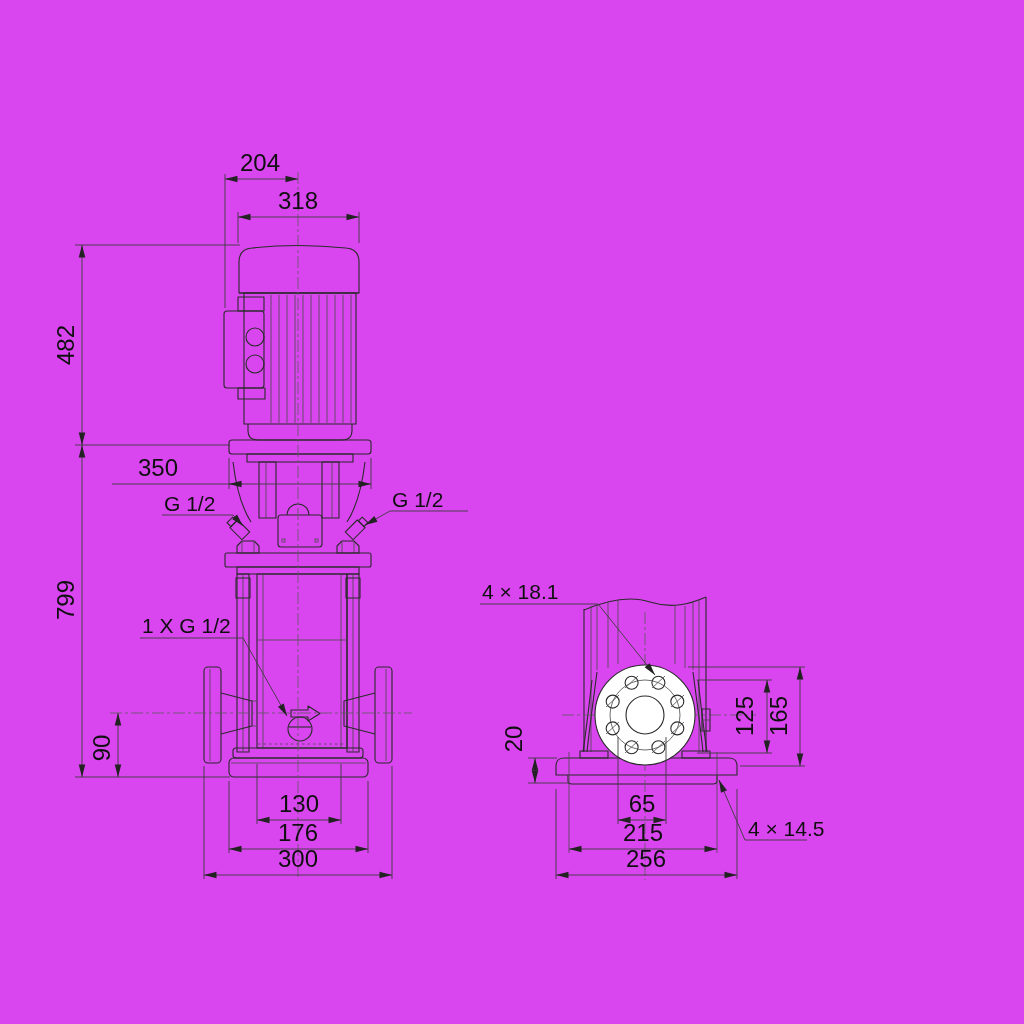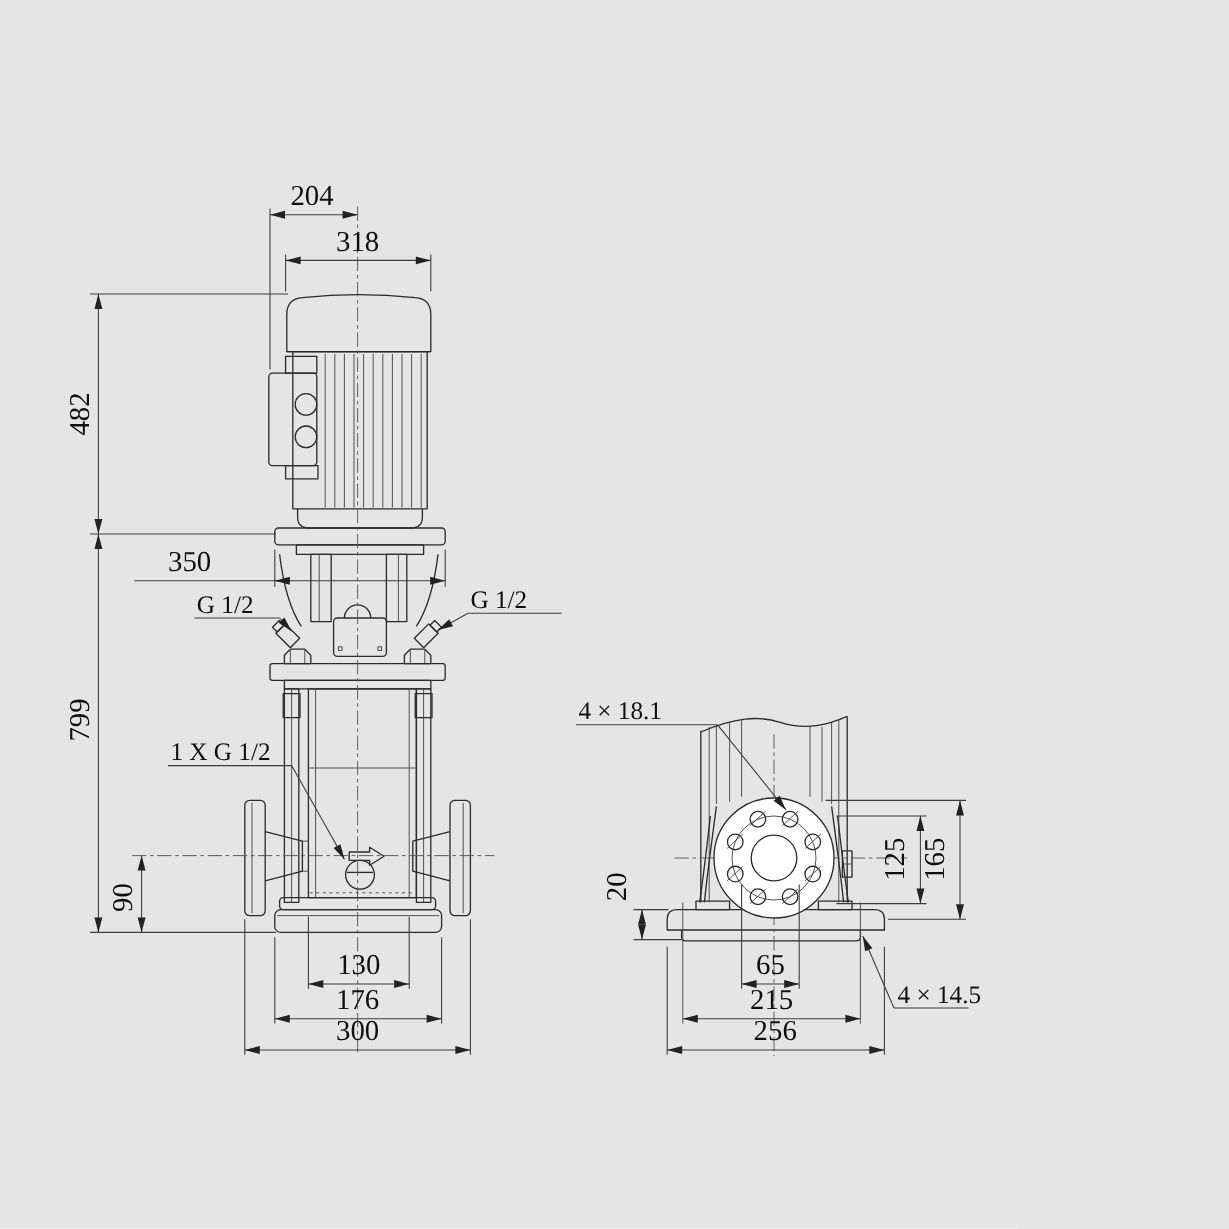--- a/index.html
+++ b/index.html
@@ -1,16 +1,16 @@
 <!DOCTYPE html>
 <html><head>
 <meta charset="utf-8">
 <style>
   html,body{margin:0;padding:0;background:#fff;}
-  .stage{width:1024px;height:1024px;position:relative;background:#e5e5e5;font-family:Liberation Serif, serif;}
+  .stage{width:1024px;height:1024px;position:relative;background:#d946ef;font-family:Liberation Sans, sans-serif;}
   svg{display:block;}
   .obj{stroke:#2b2b2b;stroke-width:1.1;fill:none;stroke-linejoin:round;stroke-linecap:butt;}
   .thin{stroke:#4a4a4a;stroke-width:0.8;fill:none;}
   .dim{stroke:#3c3c3c;stroke-width:0.9;fill:none;}
   .cl{stroke:#5a5a5a;stroke-width:0.8;fill:none;stroke-dasharray:12 3 3 3;}
   .dash{stroke:#4a4a4a;stroke-width:0.8;fill:none;stroke-dasharray:2.5 3;}
   .wfill{fill:#ffffff;}
   text{fill:#0f0f0f;}
   .num{font-size:24px;}
   .lbl{font-size:21px;}

